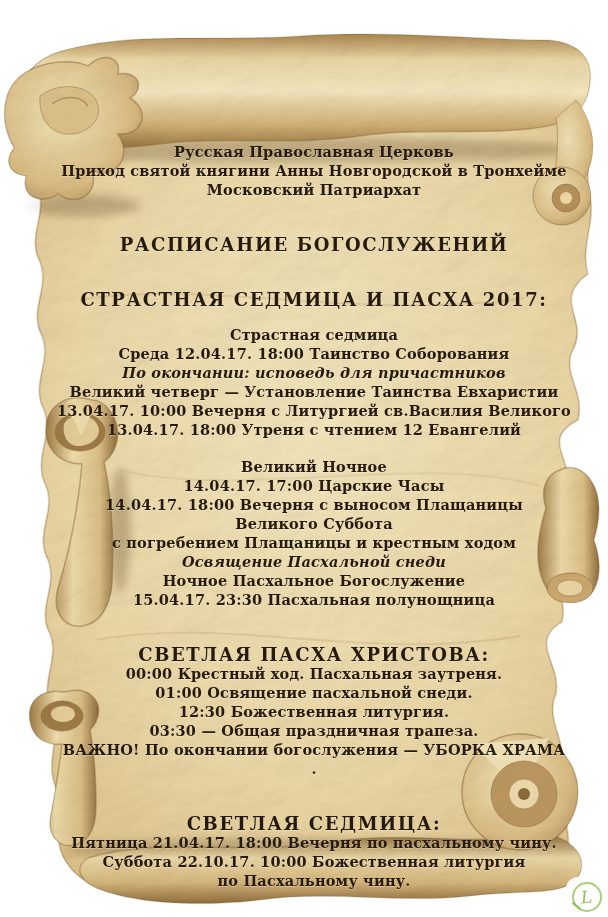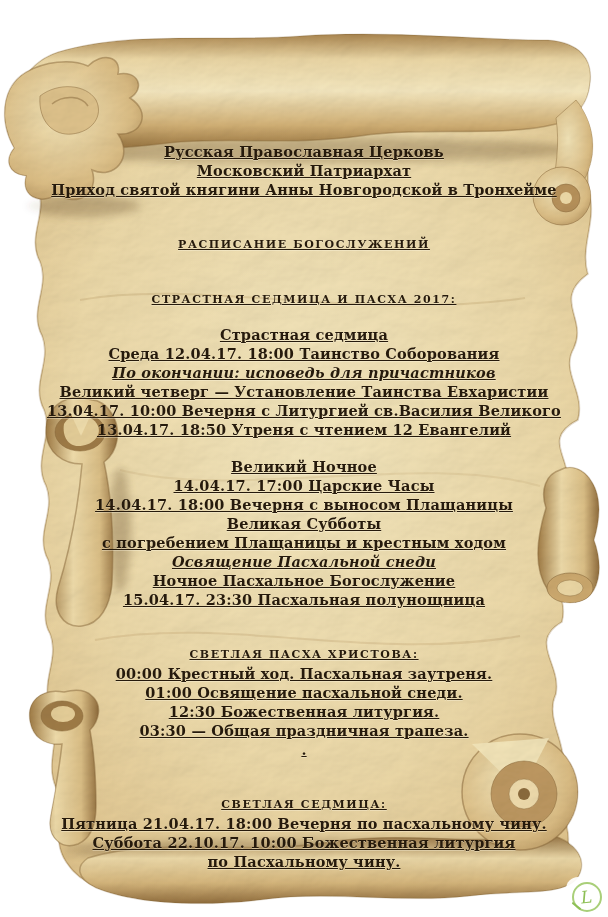--- a/index.html
+++ b/index.html
@@ -2,31 +2,31 @@
 <html><head>
 <meta charset="utf-8">
 <style>
   html,body{margin:0;padding:0;background:#ffffff;}
   #stage{
     position:relative;width:608px;height:917px;overflow:hidden;background:#ffffff;
     font-family:"DejaVu Serif", serif;
   }
   #parchment-svg{position:absolute;left:0;top:0;z-index:0;}
   .text-layer{
-    position:absolute;left:20px;top:142px;width:568px;z-index:2;
-    text-align:center;color:#261a0c;text-decoration:underline;
+    position:absolute;left:30px;top:142px;width:568px;z-index:2;
+    text-align:center;color:#261a0c;
   }
   .line{
     font-family:"DejaVu Serif", serif;
     font-weight:bold;font-size:14.5px;line-height:19px;height:19px;
     white-space:nowrap;letter-spacing:.2px;
     text-shadow:0 1px 0 rgba(255,250,230,.35);
   }
   .line.italic{font-style:italic;}
-  .line.caps{font-size:11px;letter-spacing:1.6px;margin-top:36px;}
+  .line.caps{font-size:18px;letter-spacing:1.6px;margin-top:36px;}
   .header-block{margin-bottom:20px;}
   .title-block{margin-bottom:16px;}
   .title-line{font-size:16px;letter-spacing:1px;}
   .block{margin-bottom:18px;}
   .block.tight{margin-bottom:0;}
   
   .watermark{
     position:absolute;right:0;bottom:0;width:42px;height:40px;z-index:3;
     background:rgba(255,255,255,.92);border-radius:12px 0 0 0;
     display:flex;align-items:center;justify-content:center;
@@ -168,52 +168,53 @@
       <path d="M 472 744 L 521 792 L 549 738 Z" fill="#f0e2b6"></path>
       <circle cx="524" cy="794" r="33" fill="#bb9660" stroke="#8a6a3c" stroke-opacity="0.5"></circle>
       <circle cx="524" cy="794" r="15" fill="#ecd9aa" stroke="#8a6a3c" stroke-opacity="0.4"></circle>
       <circle cx="524" cy="794" r="6" fill="#8a6a3c"></circle>
     </g>
   </svg>
 
   <div class="text-layer">
     <div class="header-block">
         <div class="line header-line">Русская Православная Церковь</div>
+        <div class="line header-line">Приход святой княгини Анны Новгородской в Тронхейме</div>
         <div class="line header-line">Московский Патриархат</div>
-        <div class="line header-line">Приход святой княгини Анны Новгородской в Тронхейме</div>
       </div>
     <div class="title-block">
         <div class="line title-line caps">РАСПИСАНИЕ БОГОСЛУЖЕНИЙ</div>
         <div class="line title-line caps">СТРАСТНАЯ СЕДМИЦА И ПАСХА 2017:</div>
       </div>
     <div>
         <div class="block">
           <div class="line ">Страстная седмица</div>
           <div class="line ">Среда 12.04.17. 18:00 Таинство Соборования</div>
           <div class="line italic">По окончании: исповедь для причастников</div>
           <div class="line ">Великий четверг — Установление Таинства Евхаристии</div>
           <div class="line ">13.04.17. 10:00 Вечерня с Литургией св.Василия Великого</div>
-          <div class="line ">13.04.17. 18:50 Утреня с чтением 12 Евангелий</div>
+          <div class="line ">13.04.17. 18:00 Утреня с чтением 12 Евангелий</div>
         </div>
         <div class="block">
           <div class="line ">Великий Ночное</div>
           <div class="line ">14.04.17. 17:00 Царские Часы</div>
           <div class="line ">14.04.17. 18:00 Вечерня с выносом Плащаницы</div>
-          <div class="line ">Великая Субботы</div>
+          <div class="line ">Великого Суббота</div>
           <div class="line ">с погребением Плащаницы и крестным ходом</div>
           <div class="line italic">Освящение Пасхальной снеди</div>
           <div class="line ">Ночное Пасхальное Богослужение</div>
           <div class="line ">15.04.17. 23:30 Пасхальная полунощница</div>
         </div>
         <div class="block tight">
           <div class="line caps">СВЕТЛАЯ ПАСХА ХРИСТОВА:</div>
           <div class="line ">00:00 Крестный ход. Пасхальная заутреня.</div>
           <div class="line ">01:00 Освящение пасхальной снеди.</div>
           <div class="line ">12:30 Божественная литургия.</div>
           <div class="line ">03:30 — Общая праздничная трапеза.</div>
+          <div class="line ">ВАЖНО! По окончании богослужения — УБОРКА ХРАМА</div>
           <div class="line ">.</div>
         </div>
         <div class="block">
           <div class="line caps">СВЕТЛАЯ СЕДМИЦА:</div>
           <div class="line ">Пятница 21.04.17. 18:00 Вечерня по пасхальному чину.</div>
           <div class="line ">Суббота 22.10.17. 10:00 Божественная литургия</div>
           <div class="line ">по Пасхальному чину.</div>
         </div>
       </div>
   </div>

